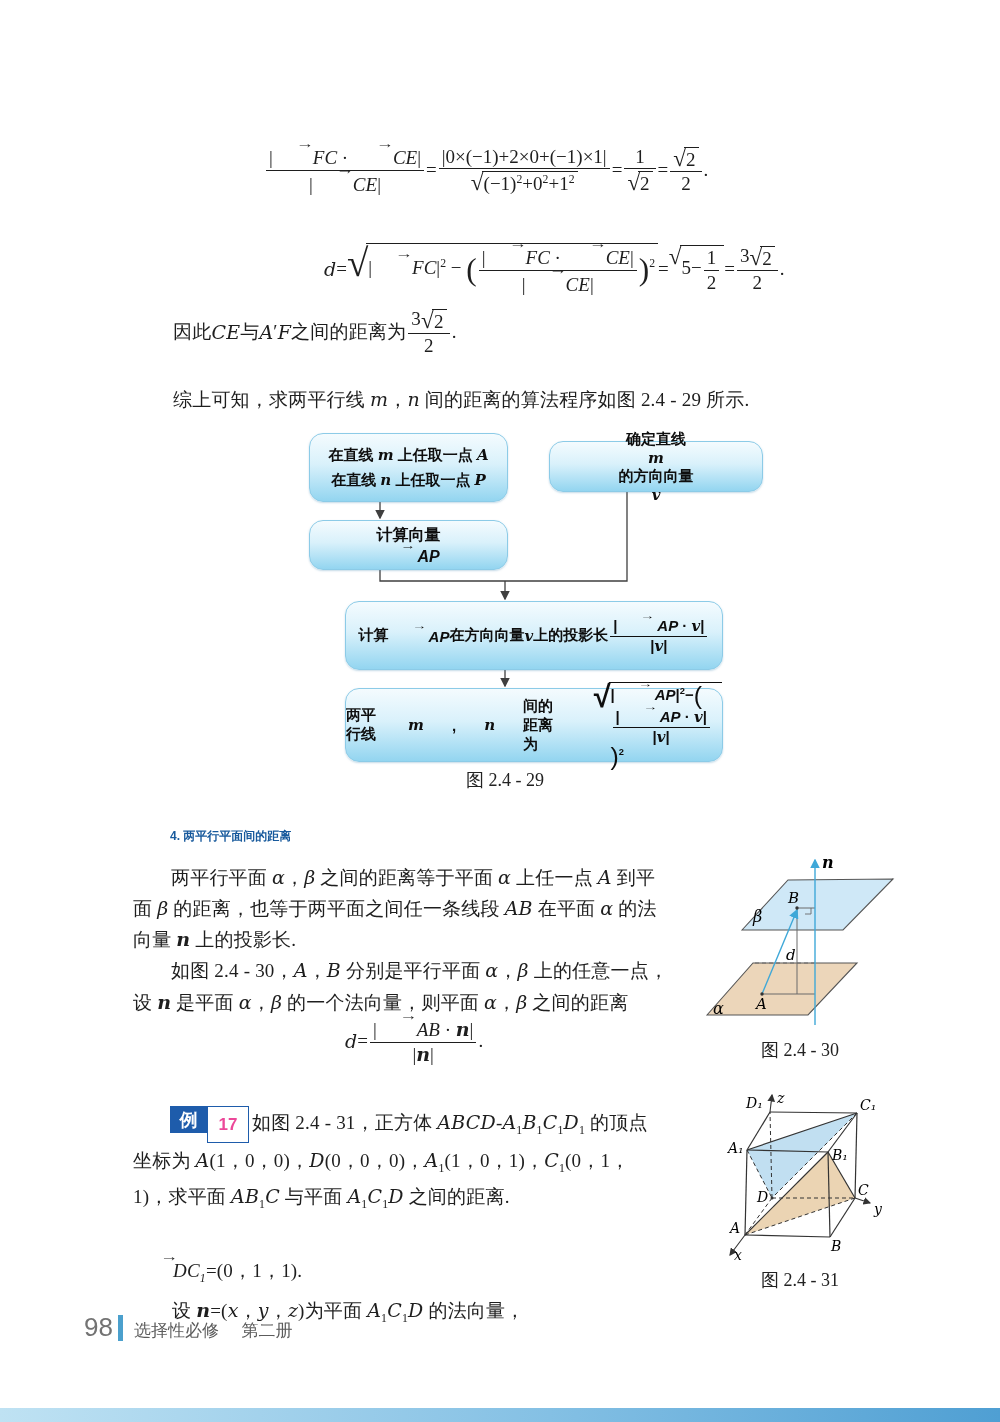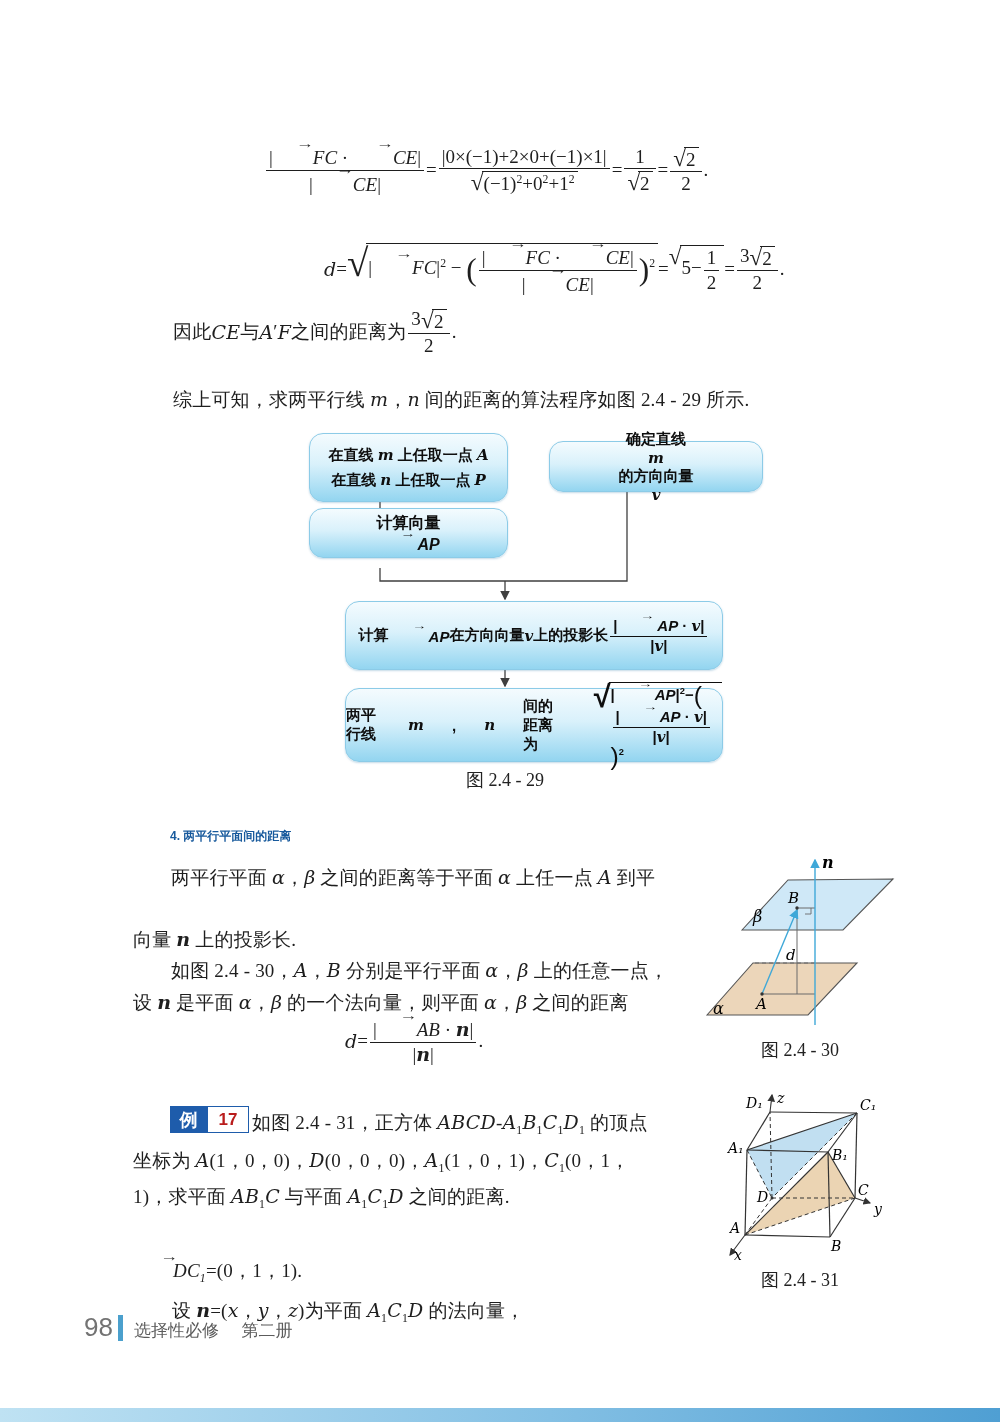--- a/index.html
+++ b/index.html
@@ -28,21 +28,21 @@
            border:1px solid #8ccbe7;box-shadow:0 1px 2px rgba(90,150,185,.35);
            display:flex;flex-direction:column;align-items:center;justify-content:center;
            font-family:"Liberation Sans","DejaVu Sans",sans-serif;font-weight:bold;font-size:15px;color:#0e0e0e;margin-left:28px;}
   .flowbox .frac>.n,.flowbox .sqrt>.rad{border-color:#0e0e0e;}
   .flowbox i{font-family:"DejaVu Serif",serif;}
   .caption{font-size:18px;color:#222;text-align:center;white-space:nowrap;}
   .heading4{font-family:"Liberation Sans","DejaVu Sans",sans-serif;font-weight:bold;font-size:12px;color:#17599c;white-space:nowrap;}
   .badge-li{position:absolute;width:37px;height:27px;background:#1e5cab;color:#fff;
             font-family:"Liberation Sans","DejaVu Sans",sans-serif;font-weight:bold;font-size:18px;
             display:flex;align-items:center;justify-content:center;}
-  .badge-num{position:absolute;width:42px;height:27px;background:#fff;border:1.5px solid #1e5cab;color:#b91c1c;
+  .badge-num{position:absolute;width:42px;height:37px;background:#fff;border:1.5px solid #1e5cab;color:#ec4899;
              box-sizing:border-box;font-family:"Liberation Sans","DejaVu Sans",sans-serif;font-weight:bold;font-size:17px;
              display:flex;align-items:center;justify-content:center;text-align:right;}
   .footer-num{font-family:"Liberation Sans","DejaVu Sans",sans-serif;font-size:26px;color:#737373;}
   .footer-bar{position:absolute;width:5px;height:26px;background:#4ba0cd;}
   .footer-text{font-size:17px;color:#5c5c5c;white-space:nowrap;}
   .bottom-strip{position:absolute;left:0;right:0;bottom:0;height:14px;
                 background:linear-gradient(90deg,#bfe2f3 0%,#84c0e4 55%,#4f9fd3 100%);}
   svg text{font-family:"DejaVu Serif","Liberation Serif",serif;}
 </style>
 </head>
@@ -108,34 +108,35 @@
     <polyline points="110,143 110,156 357,156 357,65" fill="none" stroke="#3f3f3f" stroke-width="1.3"></polyline>
     <line x1="235" y1="156" x2="235" y2="174" stroke="#3f3f3f" stroke-width="1.3" marker-end="url(#arrg)"></line>
     <line x1="235" y1="243" x2="235" y2="261" stroke="#3f3f3f" stroke-width="1.3" marker-end="url(#arrg)"></line>
   </svg>
 
   <div class="flowbox" style="left:281px;top:433px;width:197px;height:67px;line-height:1.55;">
     <span>在直线 <i>m</i> 上任取一点 <i>A</i></span>
     <span>在直线 <i>n</i> 上任取一点 <i>P</i></span>
   </div>
   <div class="flowbox" style="left:521px;top:441px;width:212px;height:49px;">确定直线 <i>m</i> 的方向向量 <b><i>v</i></b></div>
-  <div class="flowbox" style="left:281px;top:508px;width:197px;height:48px;font-size:16px;">计算向量 <span class="vec">AP</span></div>
+  <div class="flowbox" style="left:281px;top:520px;width:197px;height:48px;font-size:16px;">计算向量 <span class="vec">AP</span></div>
   <div class="flowbox" style="left:317px;top:601px;width:376px;height:67px;flex-direction:row;">计算 <span class="vec">AP</span> 在方向向量 <b><i>v</i></b> 上的投影长 <span class="frac">
         <span class="n">|<span class="vec">AP</span> · <b><i>v</i></b>|</span>
         <span class="d">|<b><i>v</i></b>|</span>
       </span></div>
   <div class="flowbox" style="left:317px;top:688px;width:376px;height:72px;flex-direction:row;gap:28px;">两平行线<i>m</i>, <i>n</i> 间的距离为 <span class="sqrt big">
         <span class="rsign">√</span>
         <span class="rad">|<span class="vec">AP</span>|<sup>2</sup>−<span class="bigp">(</span><span class="frac"><span class="n">|<span class="vec">AP</span> · <b><i>v</i></b>|</span><span class="d">|<b><i>v</i></b>|</span></span><span class="bigp">)</span><sup>2</sup></span>
       </span></div>
   <div class="abs caption" style="left:317px;top:768px;width:376px;">图 2.4 - 29</div>
 
   <div class="abs heading4" style="left:170px;top:828px;">4. 两平行平面间的距离</div>
 
   <div class="abs bodyline" style="left:171px;top:865px;">两平行平面 <i>α</i>，<i>β</i> 之间的距离等于平面 <i>α</i> 上任一点 <i>A</i> 到平</div>
+  <div class="abs bodyline" style="left:133px;top:896px;">面 <i>β</i> 的距离，也等于两平面之间任一条线段 <i>AB</i> 在平面 <i>α</i> 的法</div>
   <div class="abs bodyline" style="left:133px;top:927px;">向量 <b><i>n</i></b> 上的投影长.</div>
   <div class="abs bodyline" style="left:171px;top:958px;">如图 2.4 - 30，<i>A</i>，<i>B</i> 分别是平行平面 <i>α</i>，<i>β</i> 上的任意一点，</div>
   <div class="abs bodyline" style="left:133px;top:990px;">设 <b><i>n</i></b> 是平面 <i>α</i>，<i>β</i> 的一个法向量，则平面 <i>α</i>，<i>β</i> 之间的距离</div>
 
   <div class="abs flex" style="left:345px;top:1018px;height:46px;font-size:19px;"><i>d</i>=<span class="frac">
         <span class="n">|<span class="vec">AB</span> · <b><i>n</i></b>|</span>
         <span class="d">|<b><i>n</i></b>|</span>
       </span>.</div>
 
   <svg class="abs" style="left:695px;top:848px;" width="210" height="182" viewBox="0 0 210 182">

